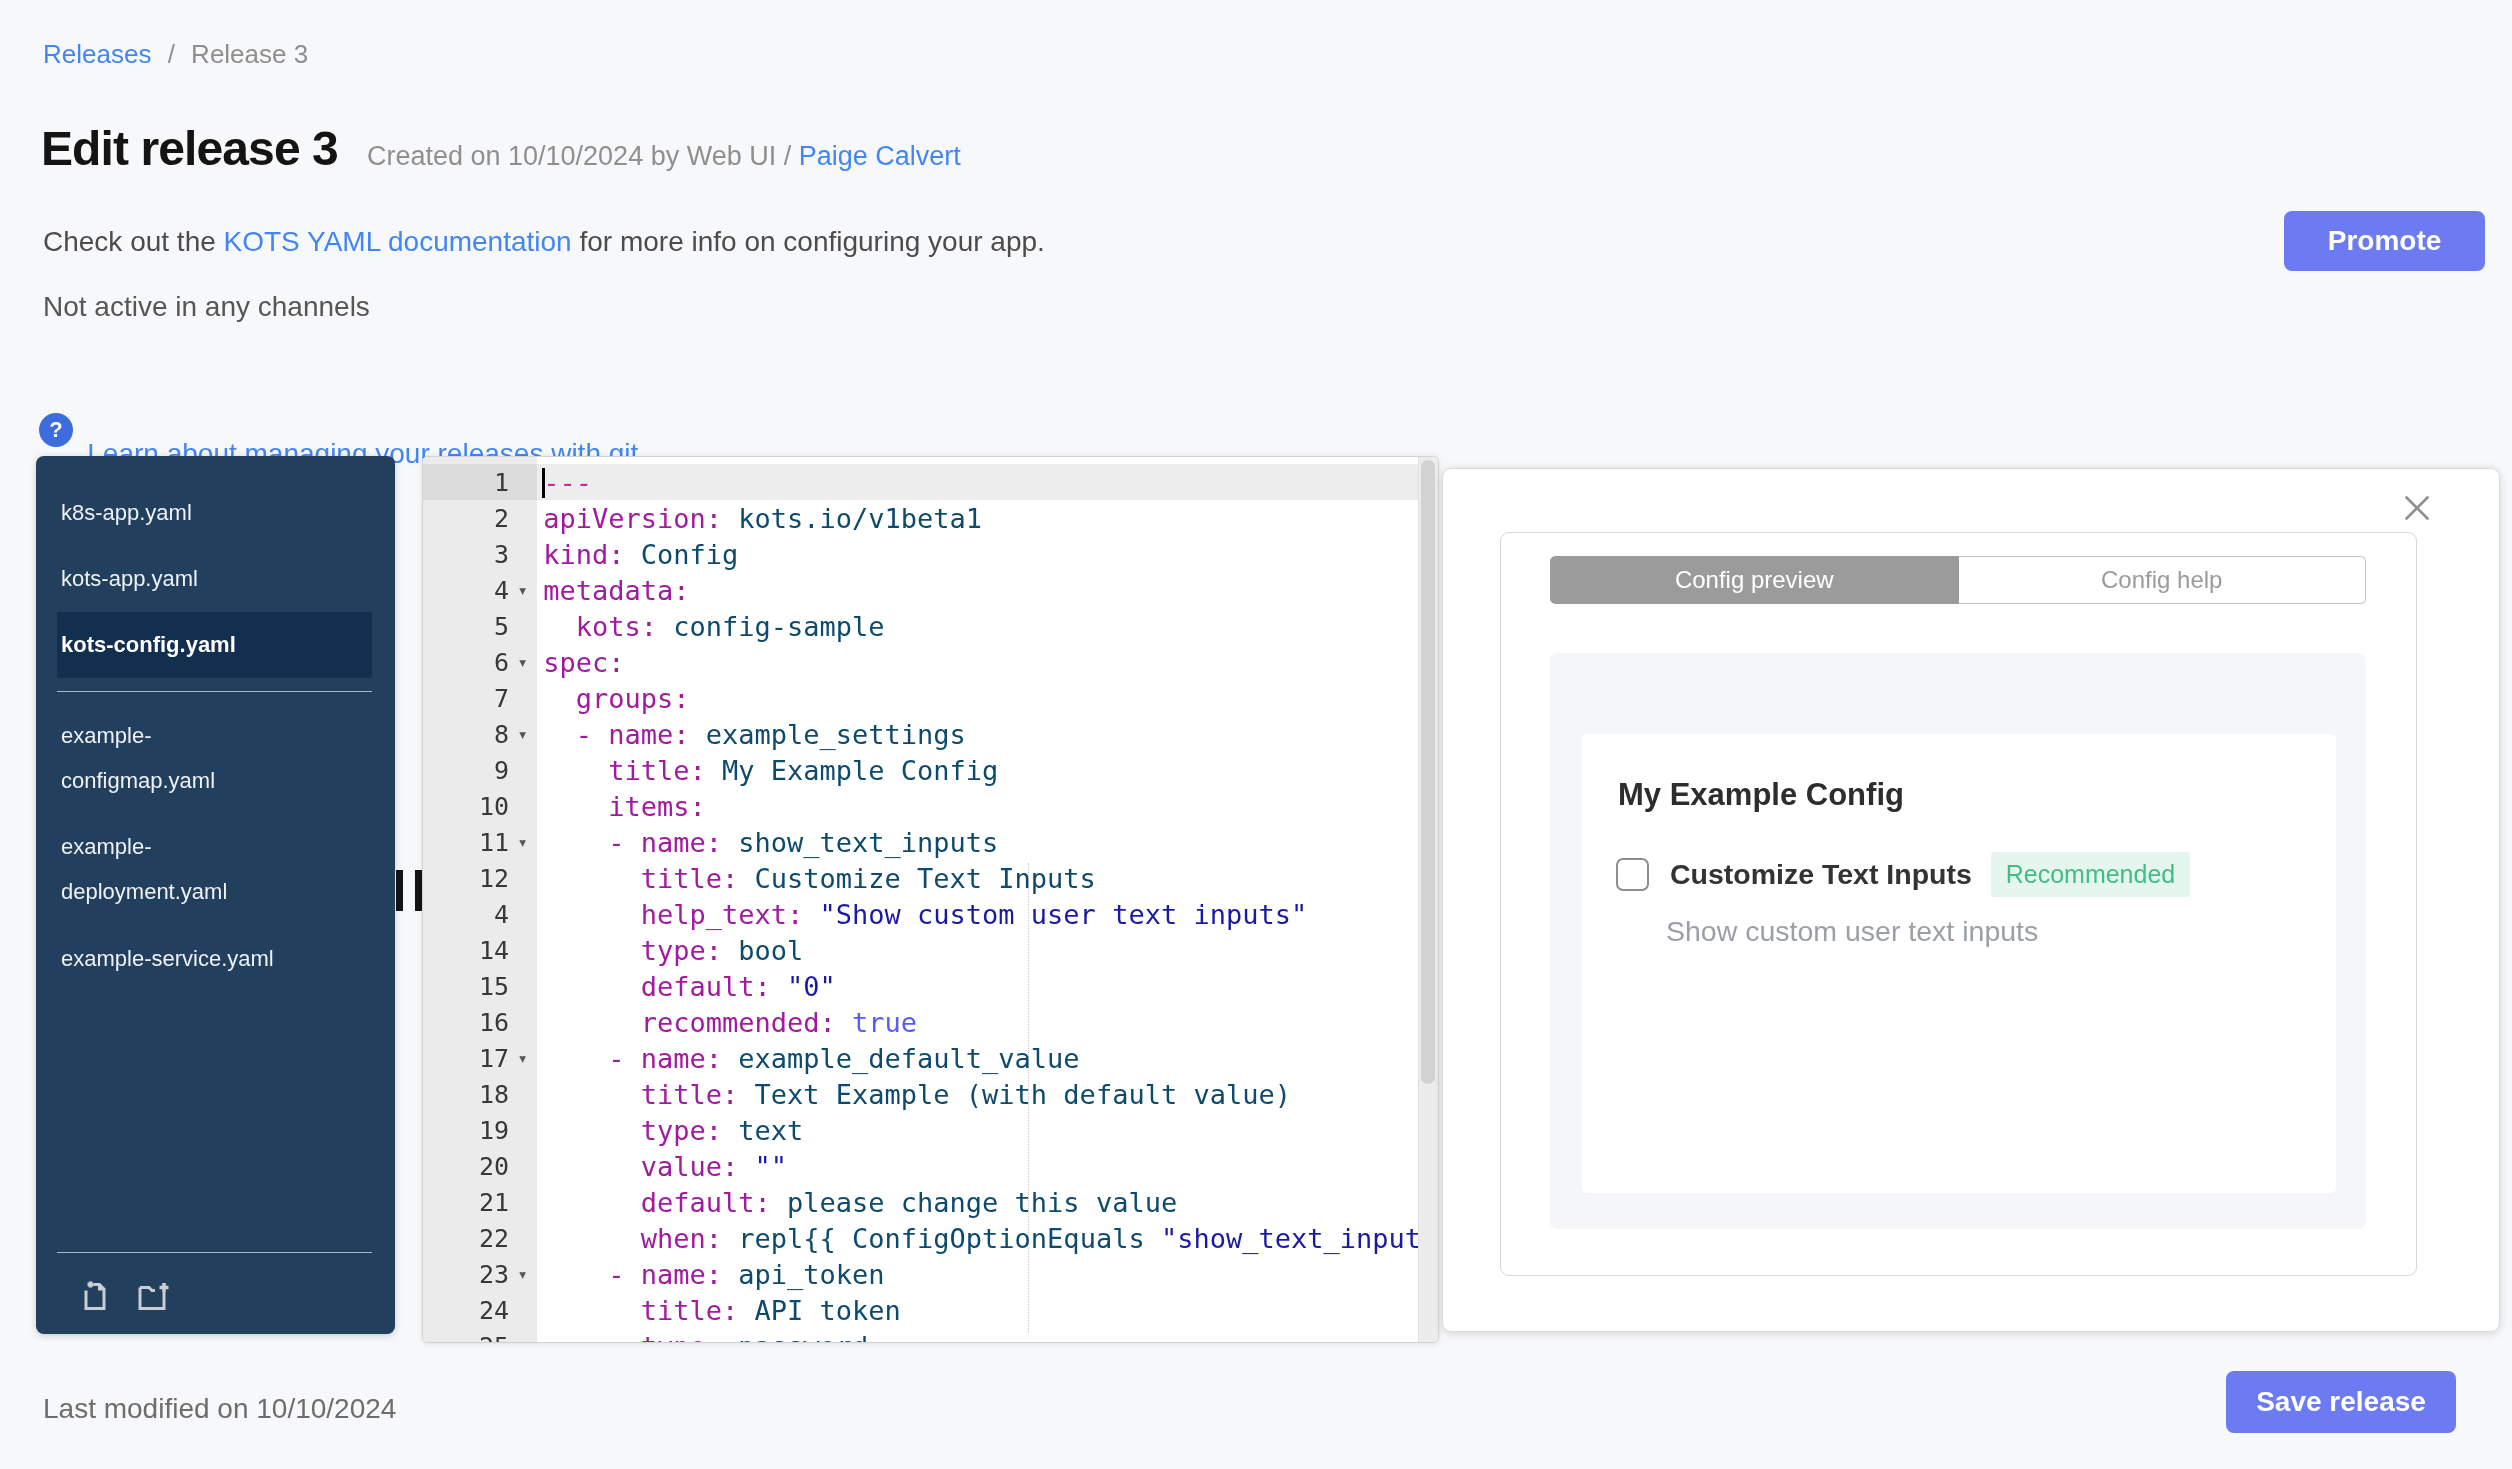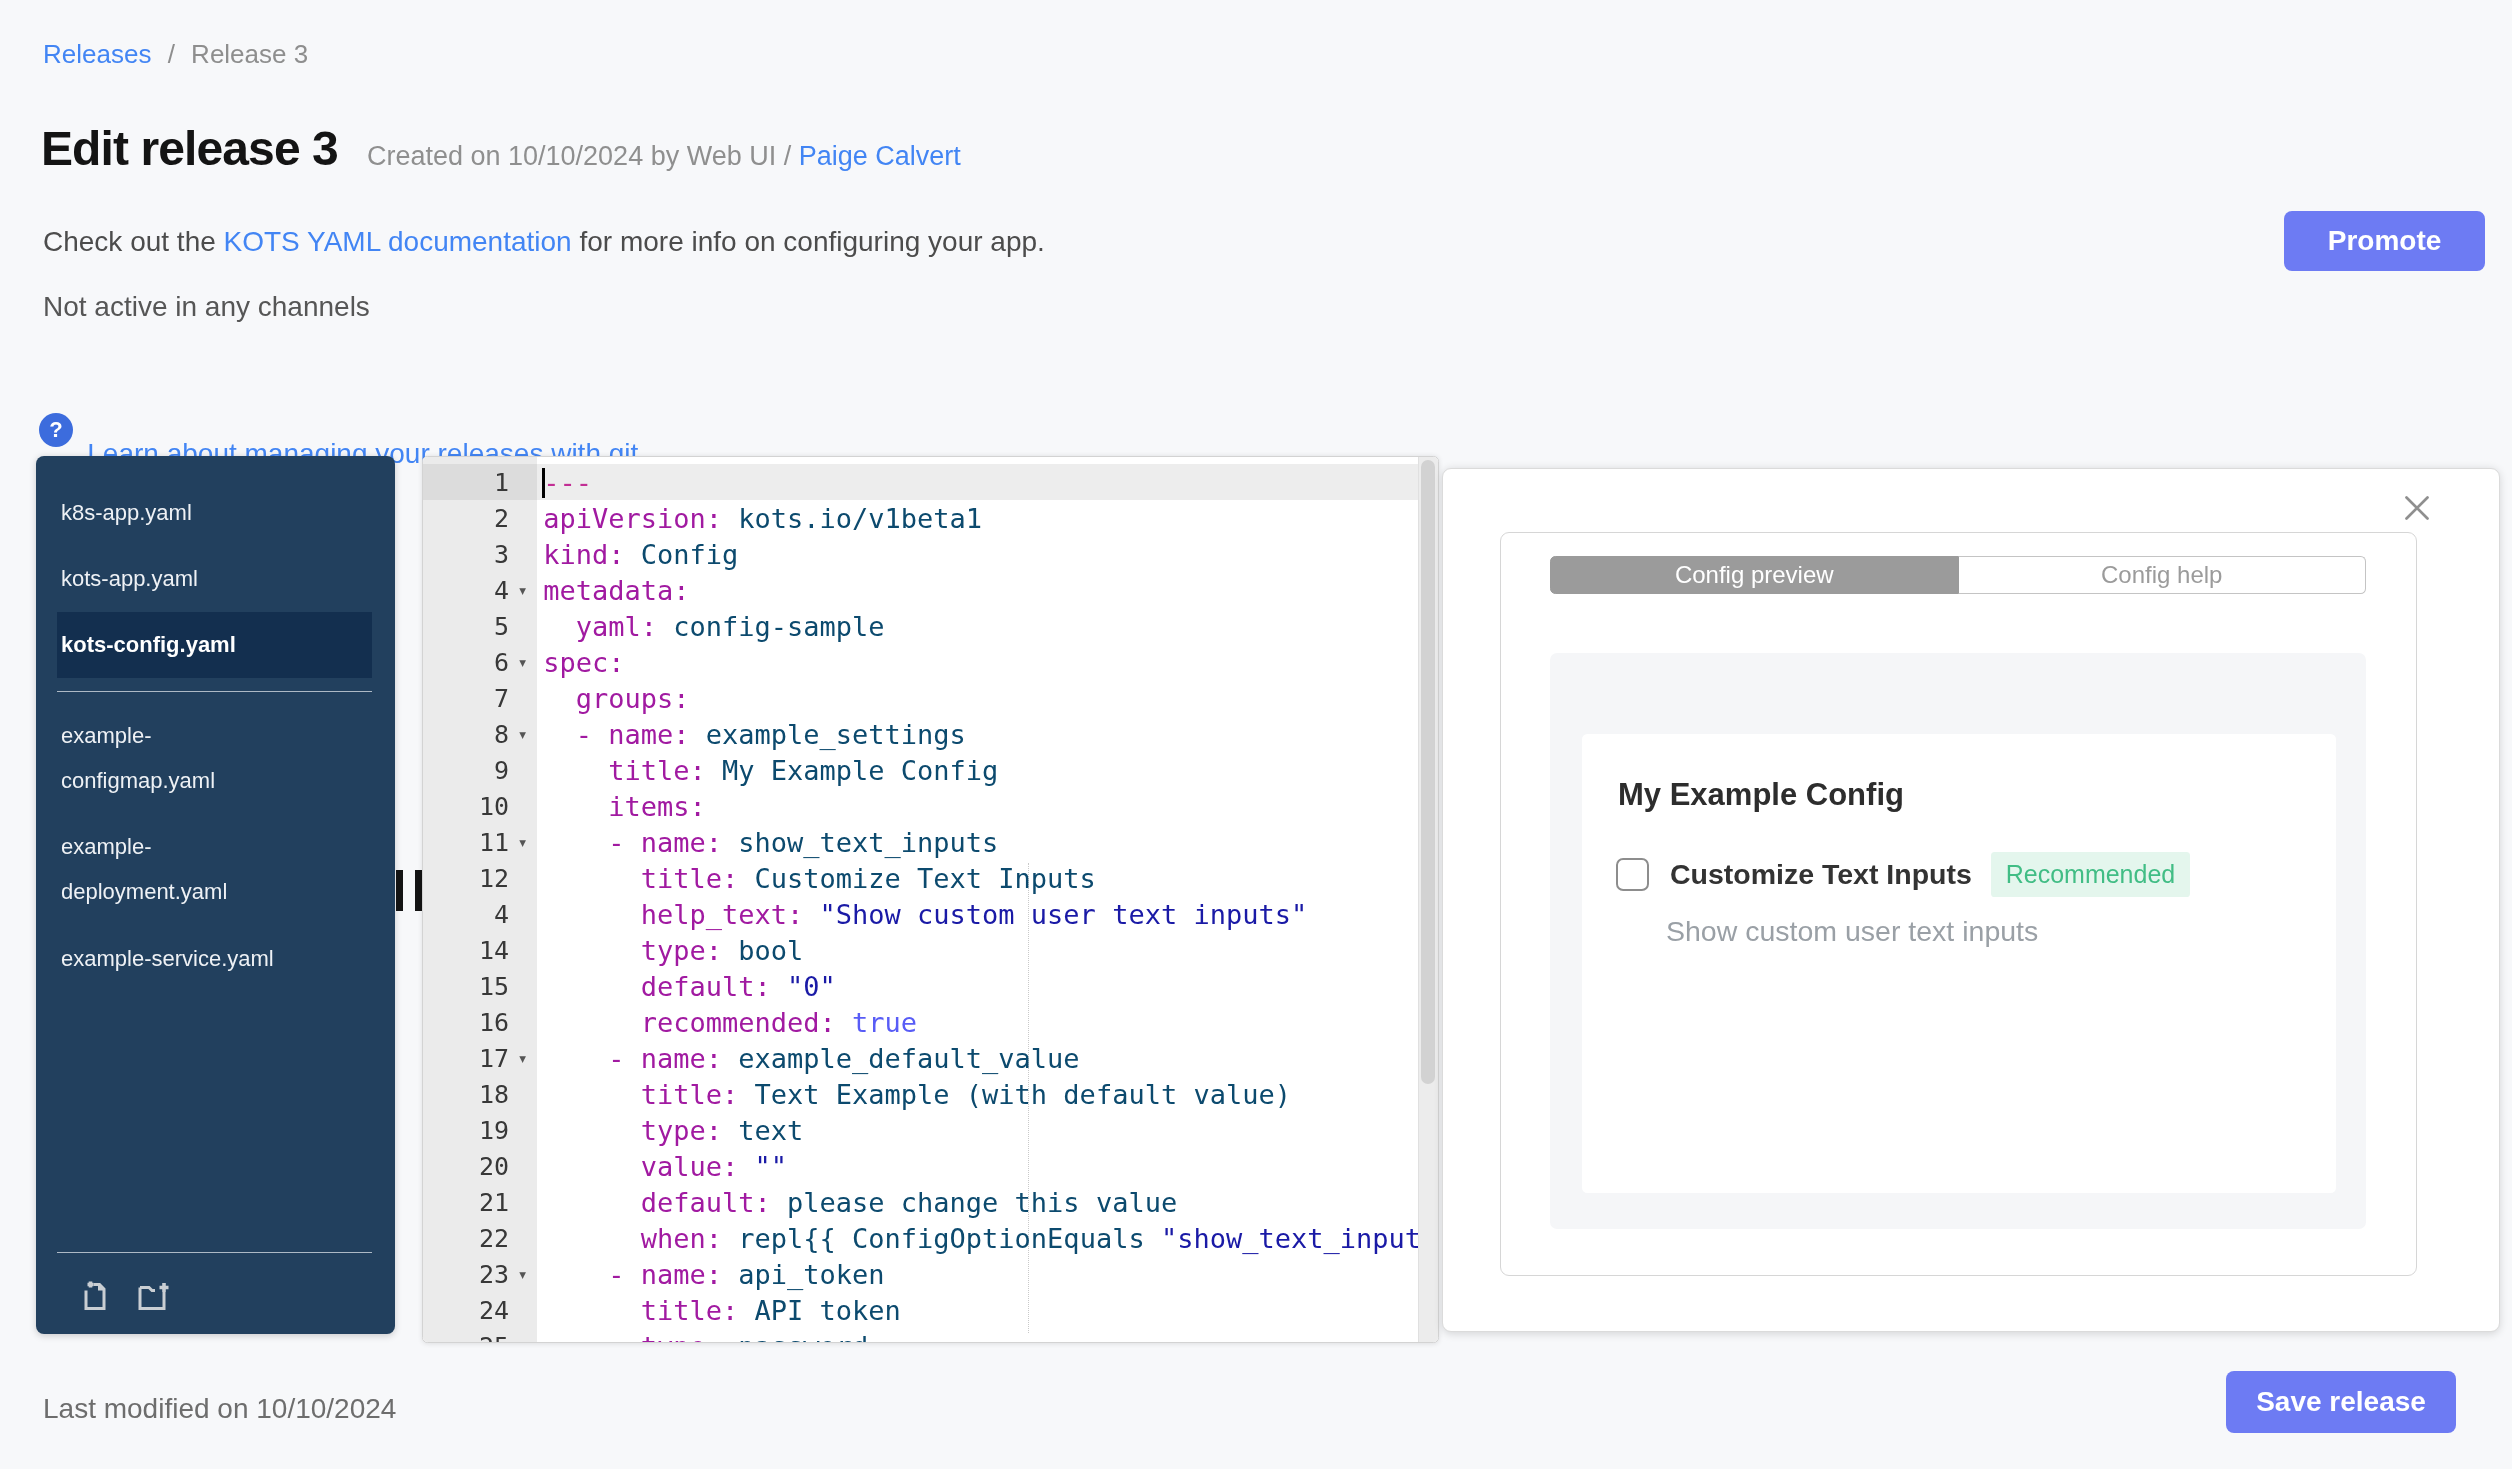--- a/index.html
+++ b/index.html
@@ -70,21 +70,21 @@
   .drag i{display:block;width:7.1px;height:41px;background:#141414;}
   .drag1{left:396px;}
   .drag2{left:1467px;}
 
   
   .preview-panel{position:absolute;left:1442px;top:468px;width:1056px;height:862px;background:#fff;
                  border:0.9px solid #dbdbdb;border-radius:9px;box-shadow:0 1.8px 9px rgba(0,0,0,.14);}
   .close{position:absolute;left:956px;top:21.4px;width:36px;height:36px;cursor:pointer;}
   .inner-card{position:absolute;left:57px;top:63px;width:915px;height:742px;background:#fff;
               border:0.9px solid #d6d6d6;border-radius:9px;}
-  .tabs{position:absolute;left:49px;top:23px;width:816px;height:38px;display:flex;}
+  .tabs{position:absolute;left:49px;top:23px;width:816px;height:48px;display:flex;}
   .tab{flex:1;display:flex;align-items:center;justify-content:center;font-size:24px;cursor:pointer;}
   .tab.active{background:#9b9b9b;color:#fff;border:0.9px solid #9b9b9b;border-radius:5.3px 0 0 5.3px;}
   .tab.inactive{background:#fff;color:#9b9b9b;border:0.9px solid #c4c4c4;border-left:none;border-radius:0 5.3px 5.3px 0;}
   .gray-panel{position:absolute;left:49px;top:120px;width:816px;height:576px;background:#f5f6f8;border-radius:7.1px;}
   .config-card{position:absolute;left:32px;top:81px;width:754px;height:459px;background:#fff;border-radius:5.3px;}
   .config-card h2{margin:43px 0 0 36px;font-size:31px;font-weight:700;color:#2d2d2d;}
   .cfg-row{display:flex;align-items:center;margin:39px 0 0 34px;}
   .checkbox{width:28.5px;height:28.5px;border:2.7px solid #8d8d8d;border-radius:7.1px;background:#fff;cursor:pointer;flex:0 0 auto;}
   .cfg-label{font-size:28.5px;font-weight:700;color:#333;margin-left:21.4px;}
   .badge{margin-left:19.6px;font-size:25px;font-weight:500;color:var(--badge-green);background:var(--badge-bg);
@@ -165,21 +165,21 @@
     </div>
 
   <div class="editor">
     <div class="gutter-bg"></div>
     <div class="indent-guide"></div>
     <div class="lines">
         <div class="code-row active"><div class="gut"><span class="num">1</span><span class="fold"></span></div><div class="code"><span class="tok-doc">---</span></div></div>
         <div class="code-row"><div class="gut"><span class="num">2</span><span class="fold"></span></div><div class="code"><span class="tok-key">apiVersion: </span><span class="tok-plain">kots.io/v1beta1</span></div></div>
         <div class="code-row"><div class="gut"><span class="num">3</span><span class="fold"></span></div><div class="code"><span class="tok-key">kind: </span><span class="tok-plain">Config</span></div></div>
         <div class="code-row"><div class="gut"><span class="num">4</span><span class="fold">▾</span></div><div class="code"><span class="tok-key">metadata:</span></div></div>
-        <div class="code-row"><div class="gut"><span class="num">5</span><span class="fold"></span></div><div class="code"><span class="tok-key">  yaml: </span><span class="tok-plain">config-sample</span></div></div>
+        <div class="code-row"><div class="gut"><span class="num">5</span><span class="fold"></span></div><div class="code"><span class="tok-key">  kots: </span><span class="tok-plain">config-sample</span></div></div>
         <div class="code-row"><div class="gut"><span class="num">6</span><span class="fold">▾</span></div><div class="code"><span class="tok-key">spec:</span></div></div>
         <div class="code-row"><div class="gut"><span class="num">7</span><span class="fold"></span></div><div class="code"><span class="tok-key">  groups:</span></div></div>
         <div class="code-row"><div class="gut"><span class="num">8</span><span class="fold">▾</span></div><div class="code"><span class="tok-key">  - name: </span><span class="tok-plain">example_settings</span></div></div>
         <div class="code-row"><div class="gut"><span class="num">9</span><span class="fold"></span></div><div class="code"><span class="tok-key">    title: </span><span class="tok-plain">My Example Config</span></div></div>
         <div class="code-row"><div class="gut"><span class="num">10</span><span class="fold"></span></div><div class="code"><span class="tok-key">    items:</span></div></div>
         <div class="code-row"><div class="gut"><span class="num">11</span><span class="fold">▾</span></div><div class="code"><span class="tok-key">    - name: </span><span class="tok-plain">show_text_inputs</span></div></div>
         <div class="code-row"><div class="gut"><span class="num">12</span><span class="fold"></span></div><div class="code"><span class="tok-key">      title: </span><span class="tok-plain">Customize Text Inputs</span></div></div>
         <div class="code-row"><div class="gut"><span class="num">4</span><span class="fold"></span></div><div class="code"><span class="tok-key">      help_text: </span><span class="tok-str">"Show custom user text inputs"</span></div></div>
         <div class="code-row"><div class="gut"><span class="num">14</span><span class="fold"></span></div><div class="code"><span class="tok-key">      type: </span><span class="tok-plain">bool</span></div></div>
         <div class="code-row"><div class="gut"><span class="num">15</span><span class="fold"></span></div><div class="code"><span class="tok-key">      default: </span><span class="tok-str">"0"</span></div></div>

